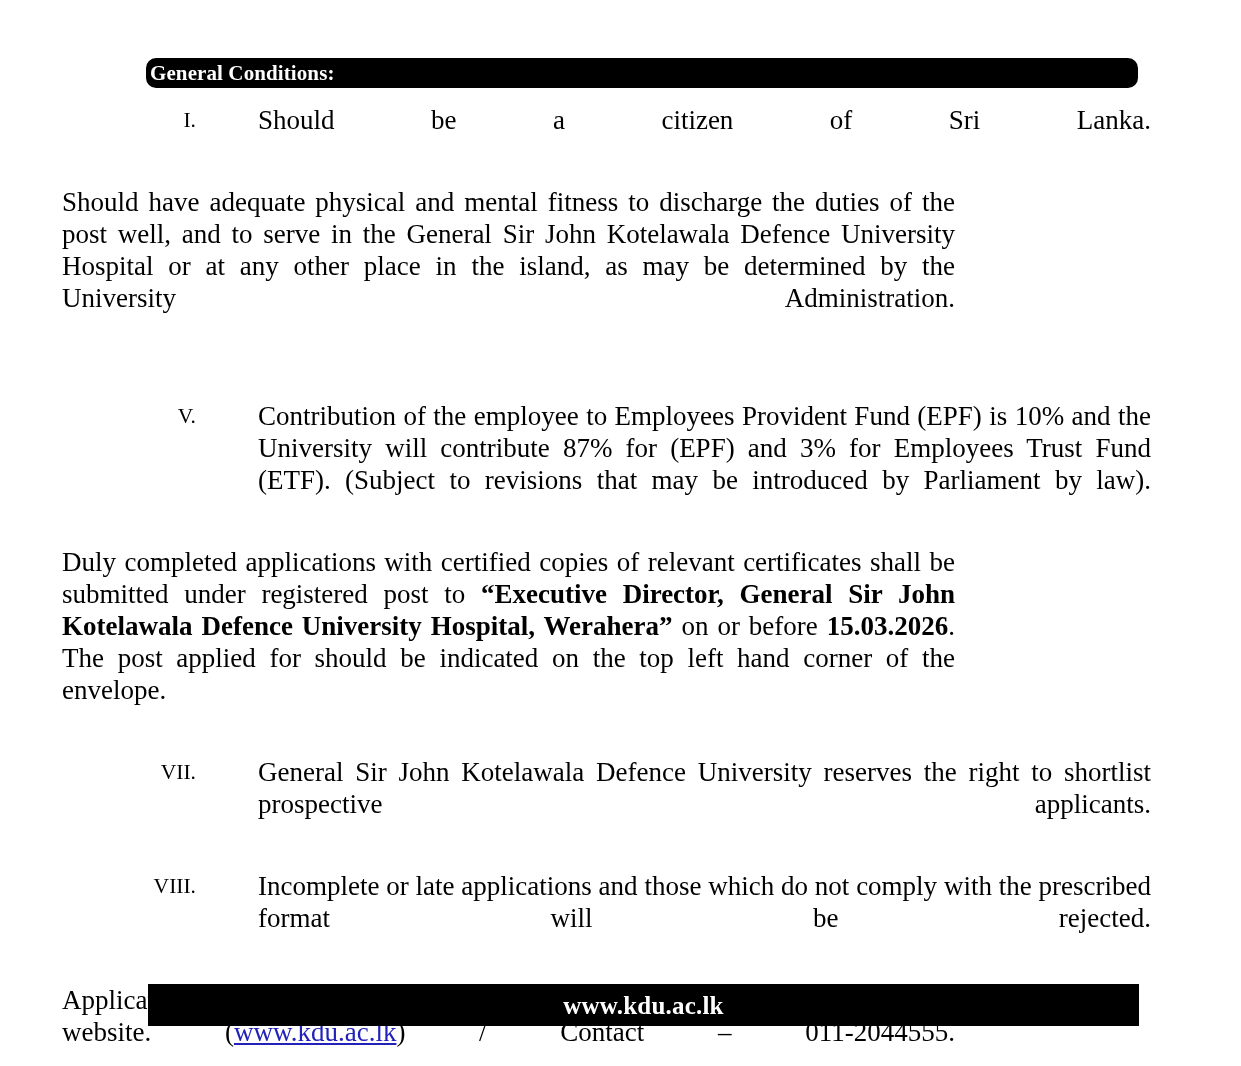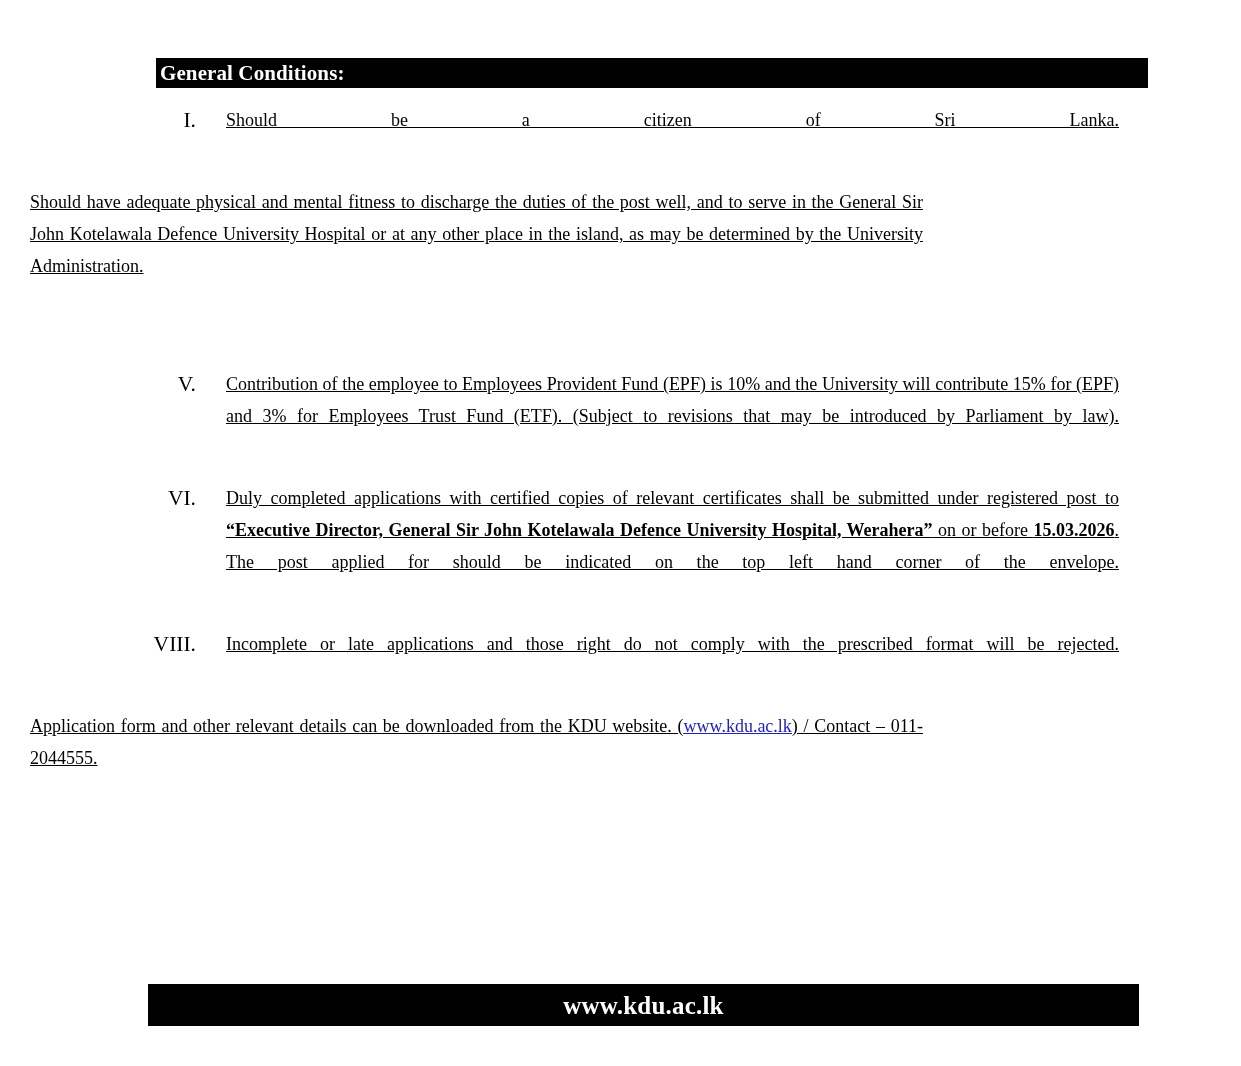--- a/index.html
+++ b/index.html
@@ -20,27 +20,28 @@
   .page {
     position: relative;
     width: 1241px;
     height: 1066px;
     box-sizing: border-box;
   }
 
   
   .header-bar {
     position: absolute;
-    left: 156px;
+    left: 146px;
     top: 58px;
     width: 992px;
     height: 30px;
     background: #000000;
     display: flex;
     align-items: center;
+    border-radius: 10px;
   }
   .header-bar .header-title {
     color: #ffffff;
     font-weight: bold;
     font-size: 21px;
     line-height: 1;
     padding-left: 4px;
     letter-spacing: 0.1px;
     white-space: nowrap;
   }
@@ -64,27 +65,26 @@
     width: 196px;
     text-align: right;
     font-size: 21.5px;
     line-height: 32px;
     white-space: nowrap;
   }
 
   .condition-text {
     flex: 0 0 auto;
     width: 893px;
-    margin-left: 30px;
-    font-size: 18px;
+    margin-left: 62px;
+    font-size: 27px;
     line-height: 32px;
     text-align: justify;
     text-justify: inter-word;
     hyphens: none;
-    text-decoration: underline;
   }
   
   .condition-text::after {
     content: "";
     display: inline-block;
     width: 100%;
   }
 
   .condition-text b,
   .condition-text strong {
@@ -133,29 +133,32 @@
       </div>
       <div class="condition-item">
         <div class="condition-text">Should have adequate physical and mental fitness to discharge the duties of the post well, and to serve in the General Sir John Kotelawala Defence University Hospital or at any other place in the island, as may be determined by the University Administration.</div>
       </div>
       <div class="condition-item">
       </div>
       <div class="condition-item">
       </div>
       <div class="condition-item">
         <div class="condition-numeral">V.</div>
-        <div class="condition-text">Contribution of the employee to Employees Provident Fund (EPF) is 10% and the University will contribute 15% for (EPF) and 3% for Employees Trust Fund (ETF). (Subject to revisions that may be introduced by Parliament by law).</div>
+        <div class="condition-text">Contribution of the employee to Employees Provident Fund (EPF) is 10% and the University will contribute 87% for (EPF) and 3% for Employees Trust Fund (ETF). (Subject to revisions that may be introduced by Parliament by law).</div>
       </div>
       <div class="condition-item">
-        <div class="condition-numeral">VI.</div>
         <div class="condition-text"><span>Duly completed applications with certified copies of relevant certificates shall be submitted under registered post to </span><b>“Executive Director, General Sir John Kotelawala Defence University Hospital, Werahera”</b><span> on or  before </span><b>15.03.2026</b><span>. The post applied for should be indicated on the top left hand corner of the envelope.</span></div>
       </div>
       <div class="condition-item">
+        <div class="condition-numeral">VII.</div>
+        <div class="condition-text">General Sir John Kotelawala Defence University reserves the right to shortlist prospective applicants.</div>
+      </div>
+      <div class="condition-item">
         <div class="condition-numeral">VIII.</div>
-        <div class="condition-text">Incomplete or late applications and those right do not comply with the prescribed format will be rejected.</div>
+        <div class="condition-text">Incomplete or late applications and those which do not comply with the prescribed format will be rejected.</div>
       </div>
       <div class="condition-item">
         <div class="condition-text"><span>Application form and other relevant details can be downloaded from the KDU website. (</span><a class="link" href="#" style="color: rgb(34, 34, 187);">www.kdu.ac.lk</a><span>) / Contact – 011-2044555.</span></div>
       </div>
     </div>
 
   <div class="footer-bar">
     <span class="footer-text">www.kdu.ac.lk</span>
   </div>
 

